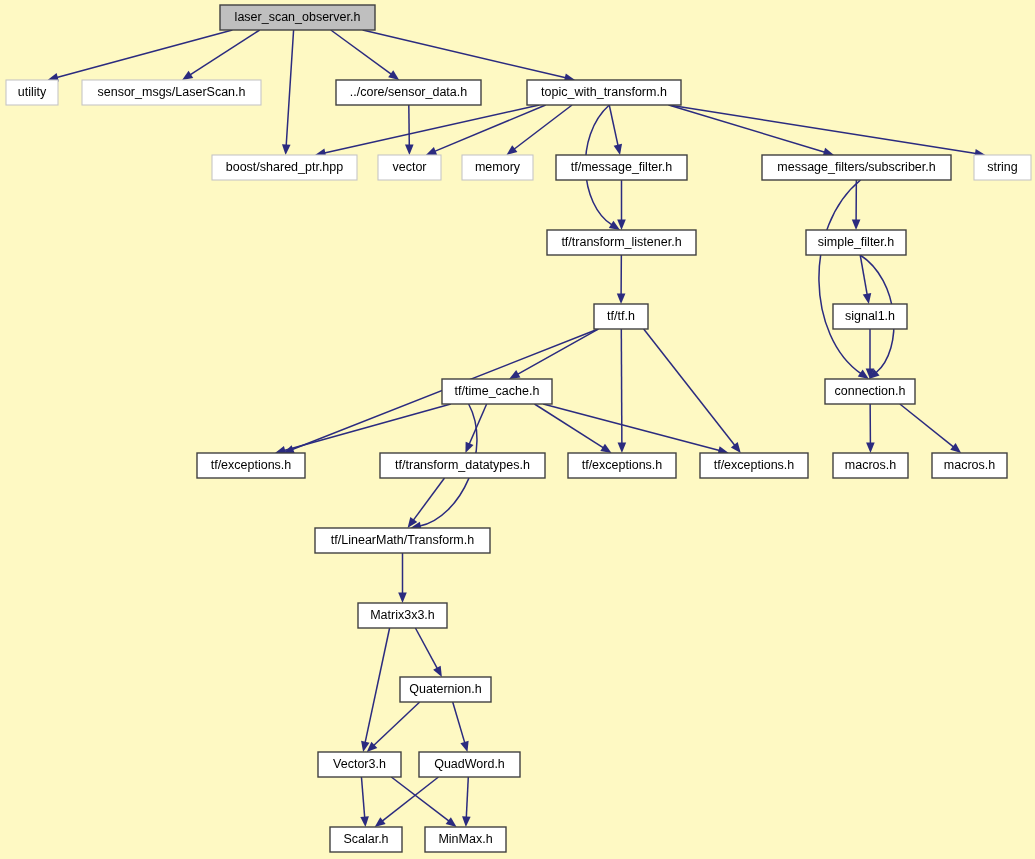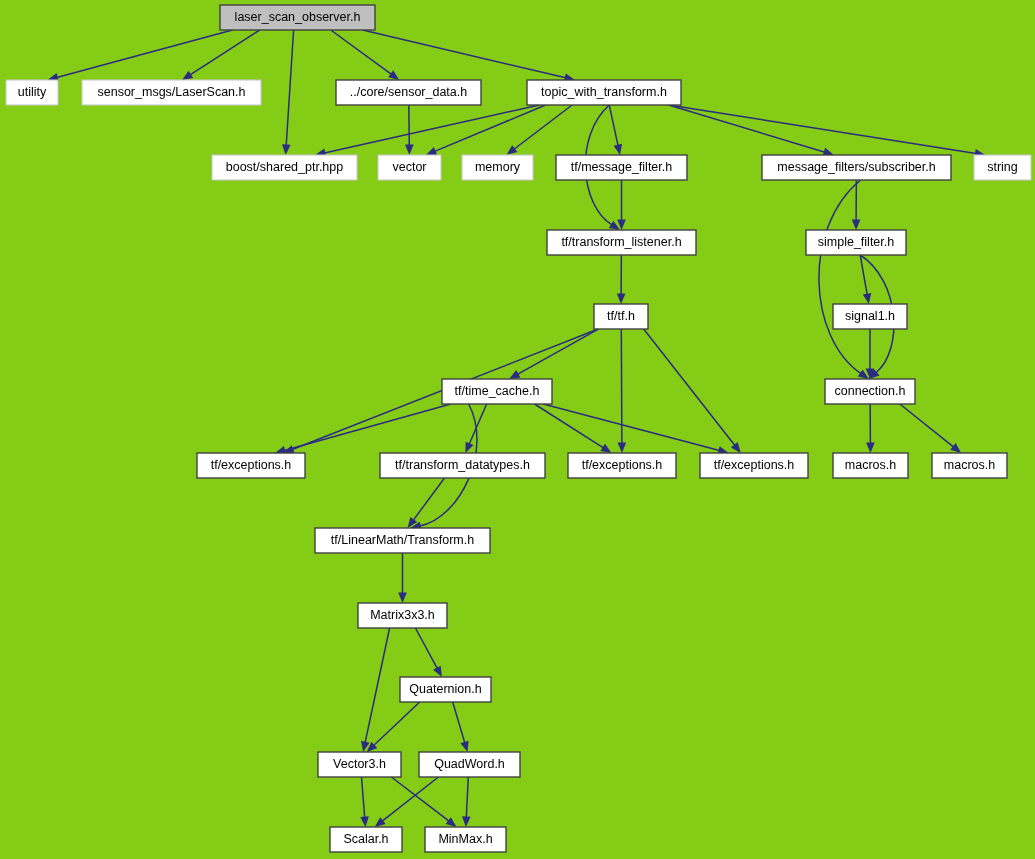--- a/index.html
+++ b/index.html
@@ -4,21 +4,21 @@
 <style>
   html, body {
     margin: 0;
     padding: 0;
     background: #ffffff;
   }
   #graph-root {
     position: relative;
     width: 1035px;
     height: 859px;
-    background: #84cc16;
+    background: #fef9c3;
     font-family: "Liberation Sans", sans-serif;
   }
   svg.graph-canvas {
     position: absolute;
     top: 0;
     left: 0;
     width: 1035px;
     height: 859px;
     overflow: visible;
   }

